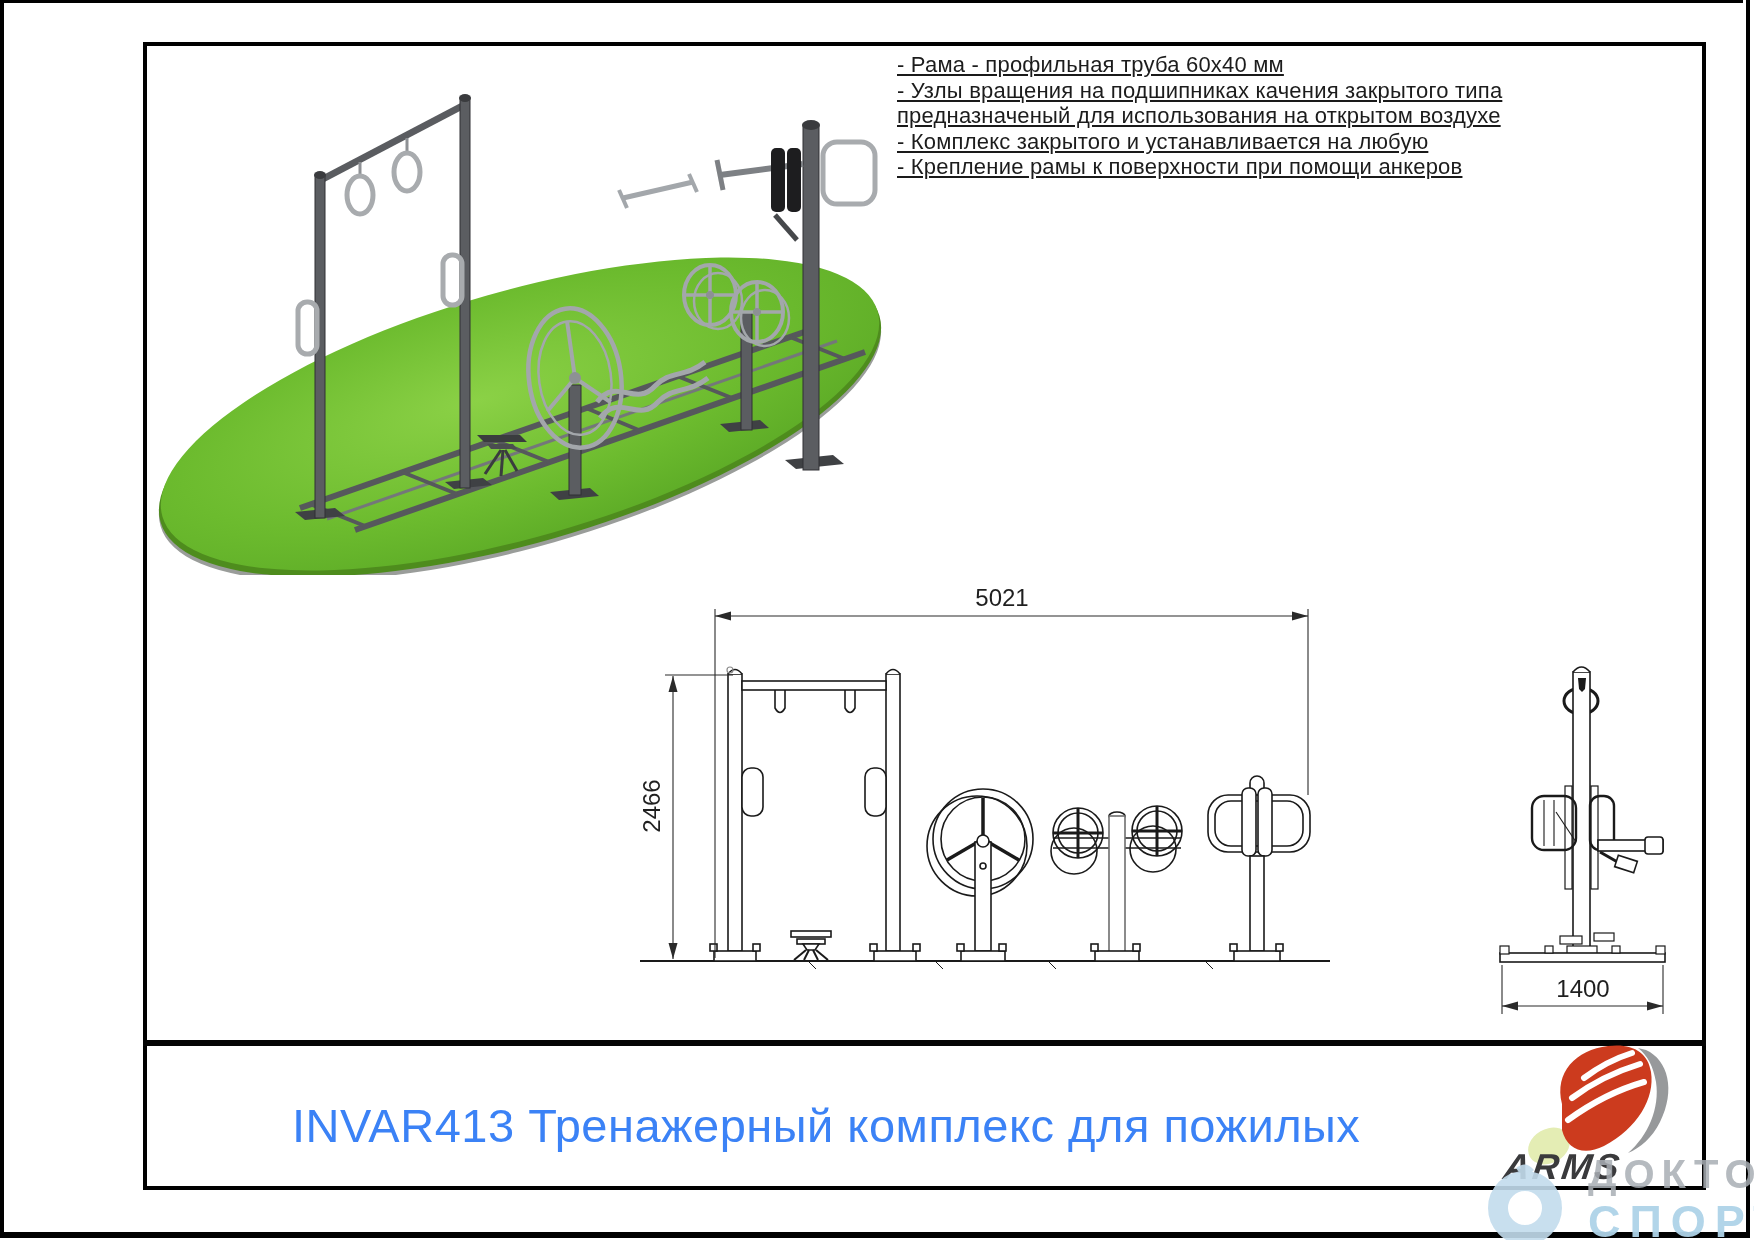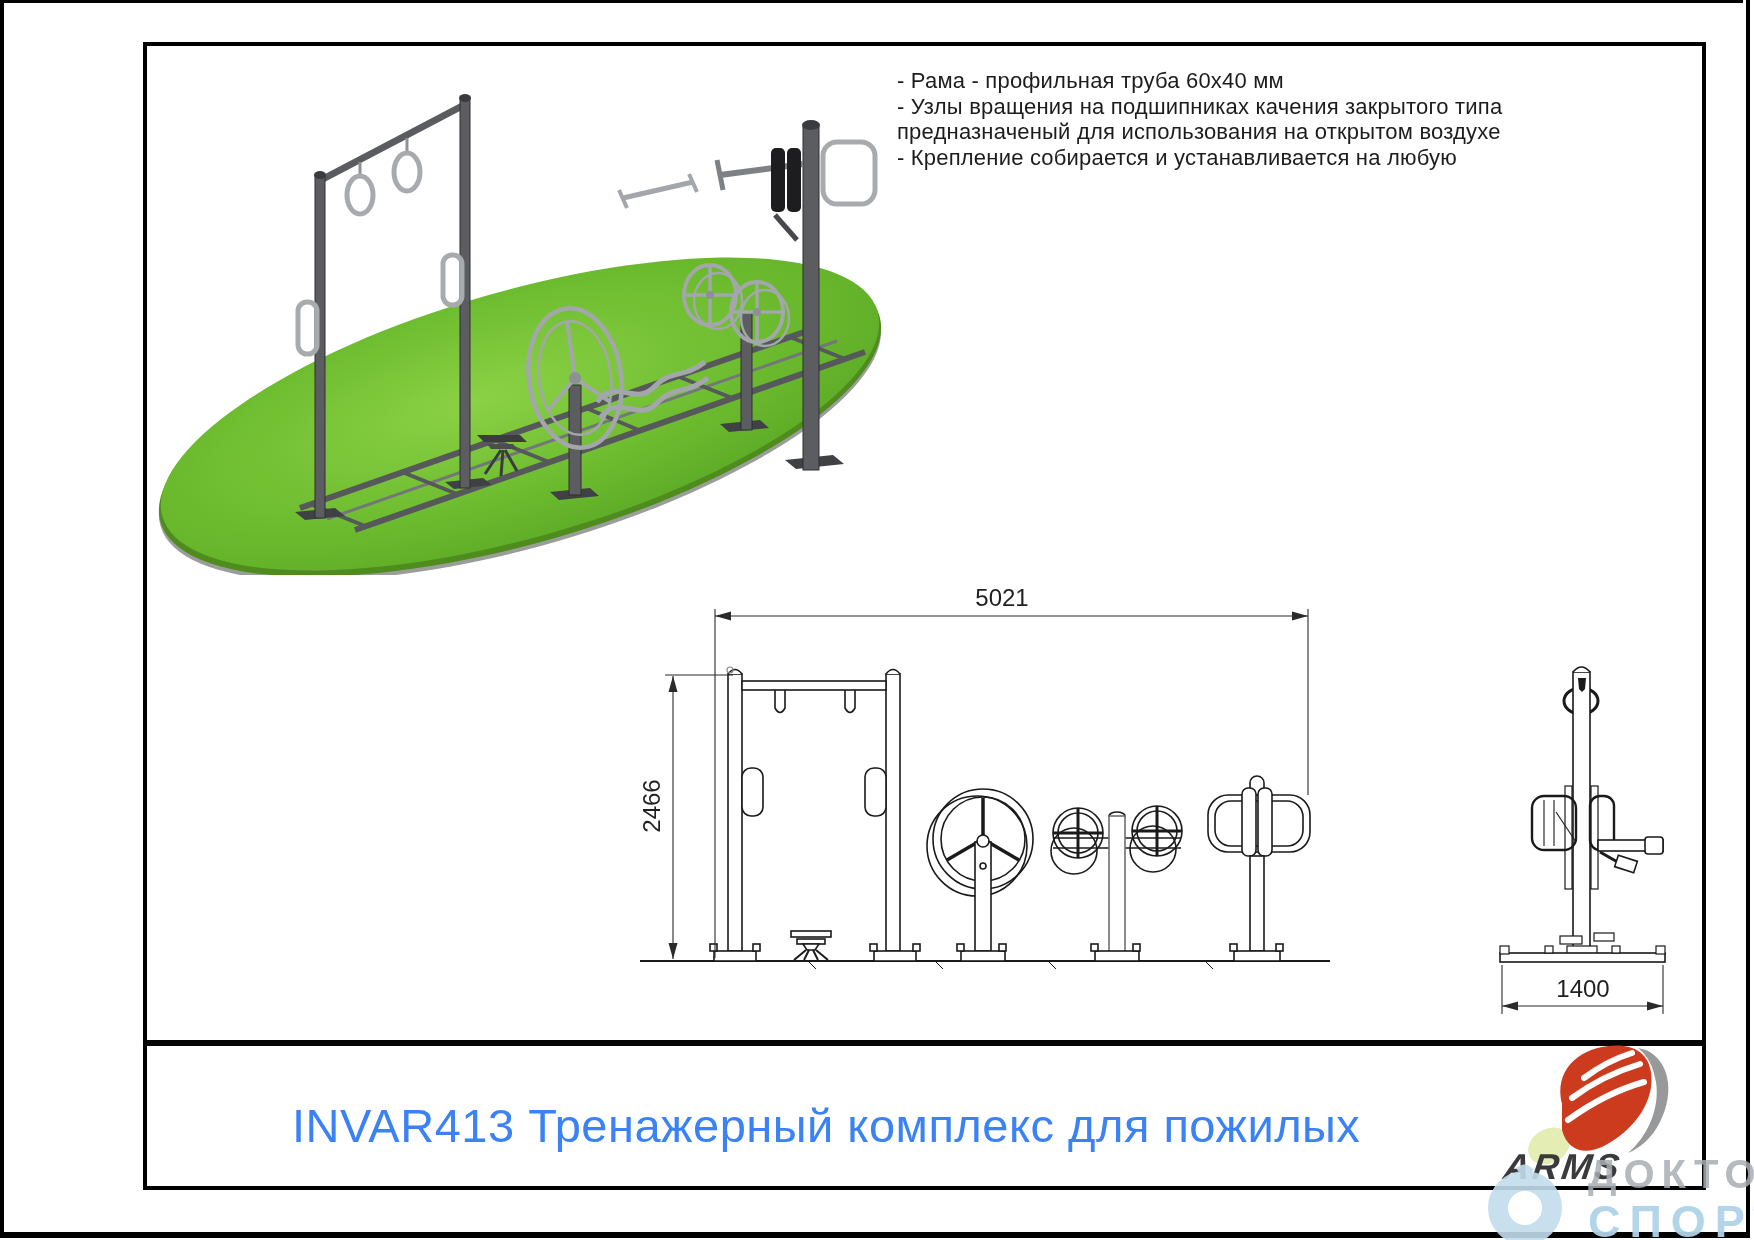--- a/index.html
+++ b/index.html
@@ -12,21 +12,21 @@
   .abs{position:absolute;}
   
   .ob{background:#000;}
   
   .inner-frame{
     left:143px;top:42px;width:1555px;height:1140px;
     border:4px solid #000;
   }
   .title-sep{left:143px;top:1040px;width:1563px;height:6px;background:#050505;}
   
-  .spec-block{left:897px;top:68px;width:660px;}
+  .spec-block{left:897px;top:52px;width:660px;text-decoration:underline;}
   .spec-line{
     font-size:22px;line-height:25.6px;letter-spacing:.2px;
     white-space:pre;color:#1c1c1c;
   }
   
   .sheet-title{
     left:292px;top:1098px;font-size:47px;letter-spacing:.5px;color:#3b82f6;
     white-space:nowrap;
   }
   
@@ -48,21 +48,22 @@
 <div class="abs ob" style="left:0;top:1232px;width:1750px;height:6px;"></div>
 <div class="abs ob" style="left:1746px;top:0;width:4px;height:1237px;"></div>
 
 <div class="abs inner-frame"></div>
 <div class="abs title-sep"></div>
 
 <div class="abs spec-block">
   <div class="spec-line">- Рама - профильная труба 60x40 мм</div>
   <div class="spec-line">- Узлы вращения на подшипниках качения закрытого типа</div>
   <div class="spec-line">предназначеный для использования на открытом воздухе</div>
-  <div class="spec-line">- Крепление собирается и устанавливается на любую</div>
+  <div class="spec-line">- Комплекс закрытого и устанавливается на любую</div>
+  <div class="spec-line">- Крепление рамы к поверхности при помощи анкеров</div>
 </div>
 
 <svg class="abs" style="left:145px;top:50px;" width="745" height="525" viewBox="0 0 745 525">
   <defs>
     <radialGradient id="grassG" cx="45%" cy="40%" r="75%">
       <stop offset="0%" stop-color="#8bd146"></stop>
       <stop offset="55%" stop-color="#6cbb2e"></stop>
       <stop offset="100%" stop-color="#56a423"></stop>
     </radialGradient>
   </defs>

